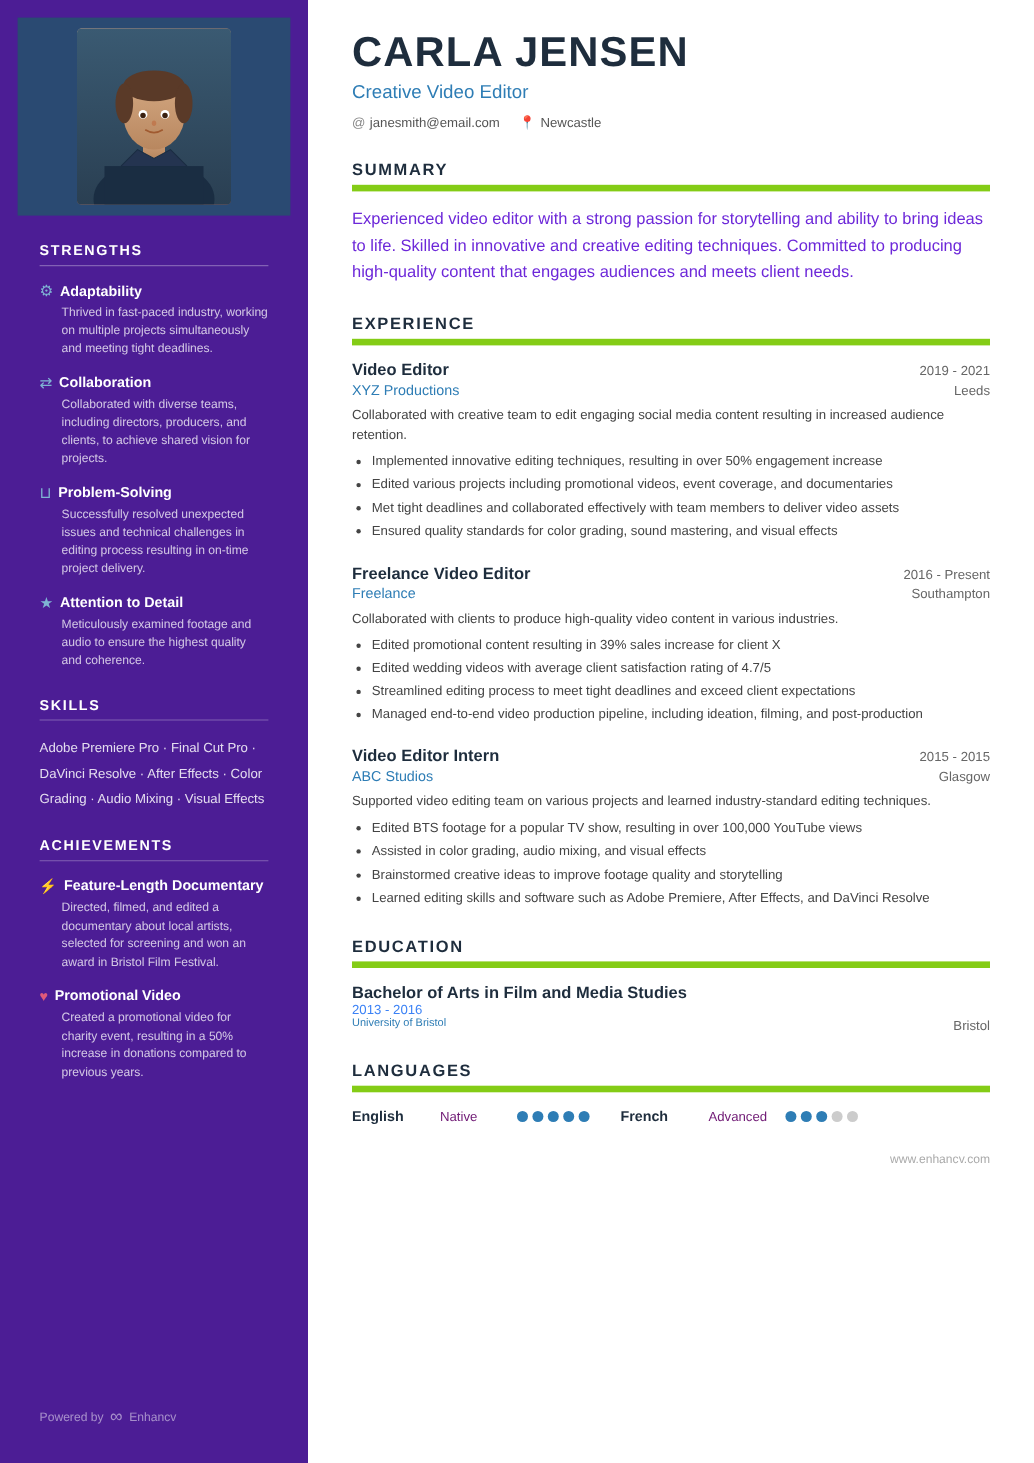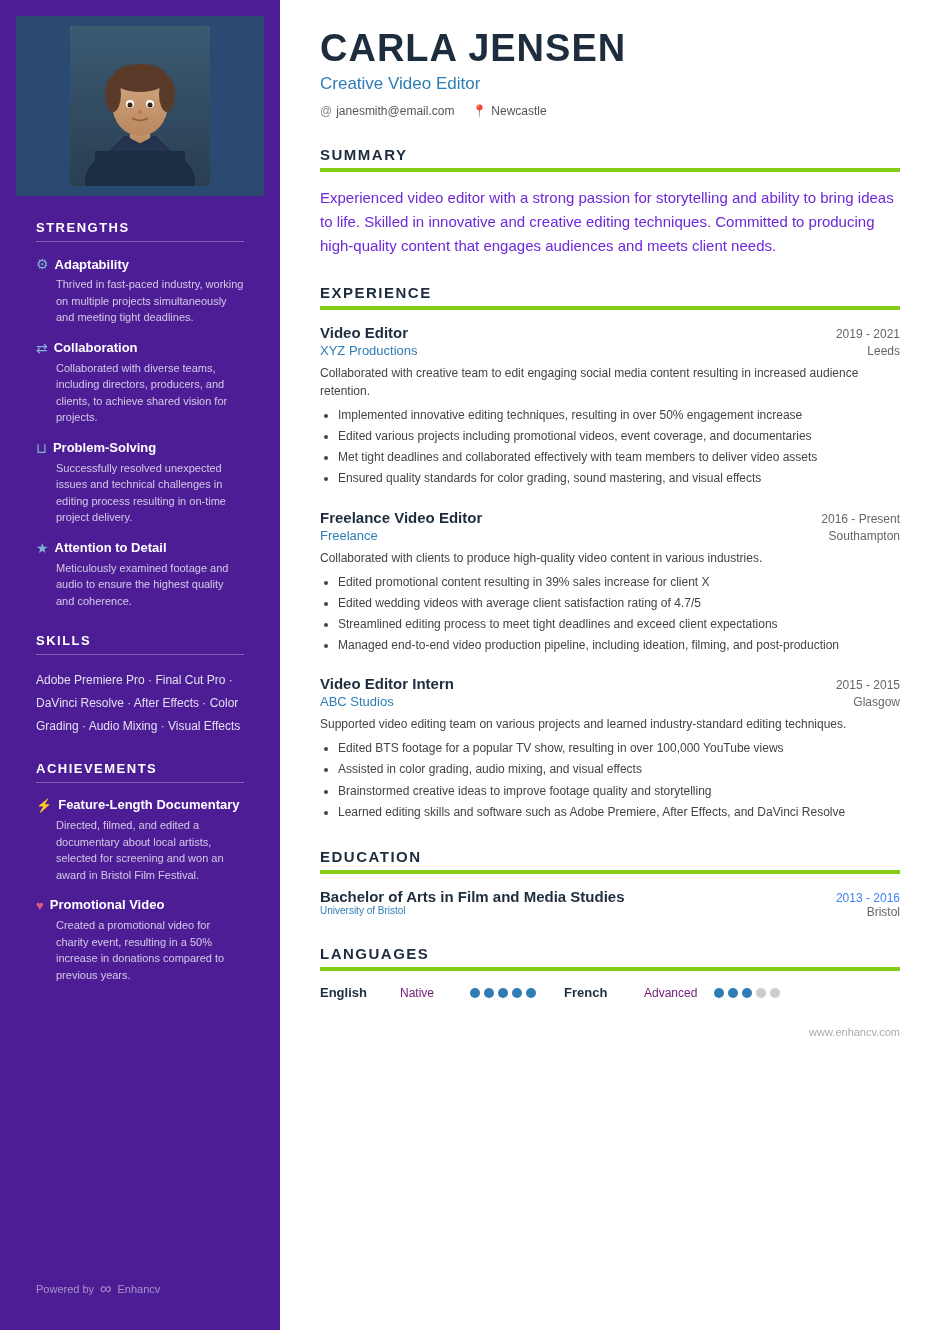--- a/index.html
+++ b/index.html
@@ -196,21 +196,21 @@
     .section {
       margin-bottom: 26px;
     }
 
     .section-title {
       font-size: 15px;
       font-weight: 700;
       letter-spacing: 1.5px;
       text-transform: uppercase;
       color: #1e2d3d;
-      border-bottom: 4px solid #84cc16;
+      border-bottom: 6px solid #84cc16;
       padding-bottom: 5px;
       margin-bottom: 14px;
     }
 
     .summary-text {
       font-size: 15px;
       color: #6d28d9;
       line-height: 1.6;
     }
 
@@ -276,20 +276,21 @@
 
     
     .edu-item {
       margin-bottom: 10px;
     }
 
     .edu-header {
       display: flex;
       justify-content: space-between;
       align-items: baseline;
+      flex-direction: column;
     }
 
     .edu-degree {
       font-size: 15px;
       font-weight: 600;
       color: #1e2d3d;
       max-width: 380px;
     }
 
     .edu-dates {

